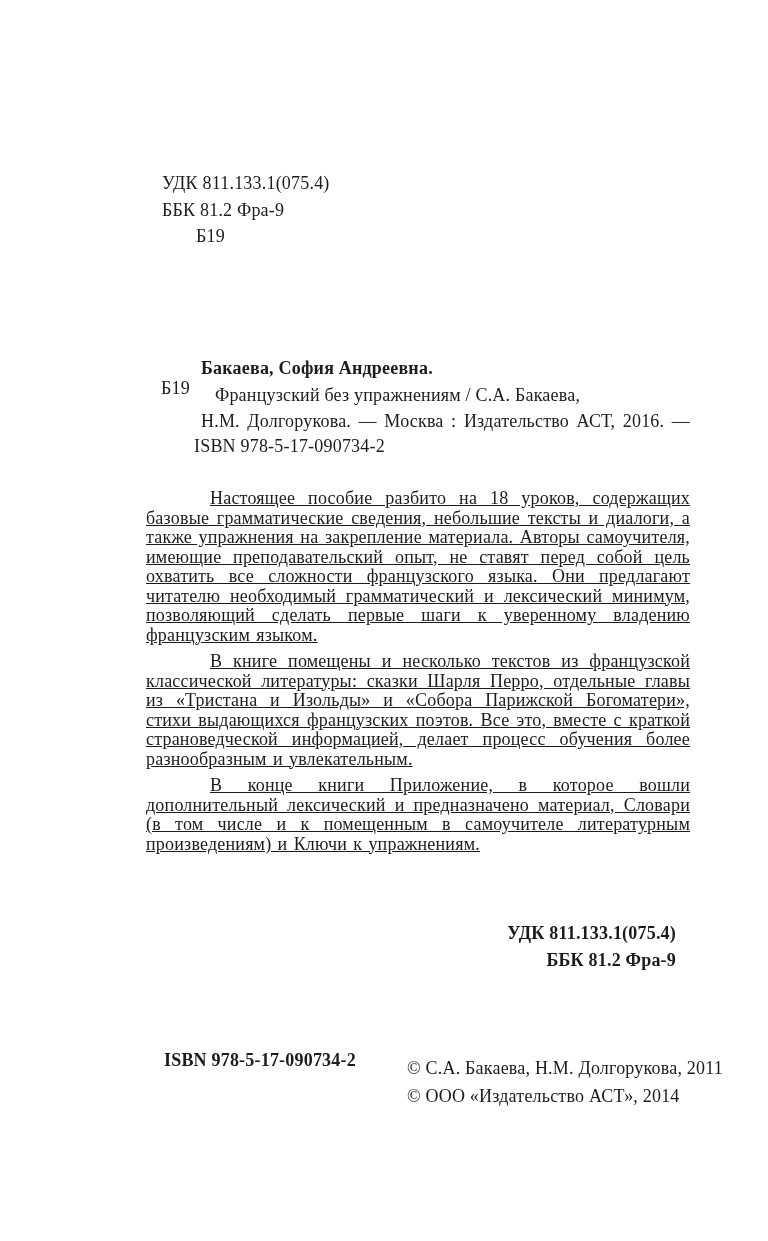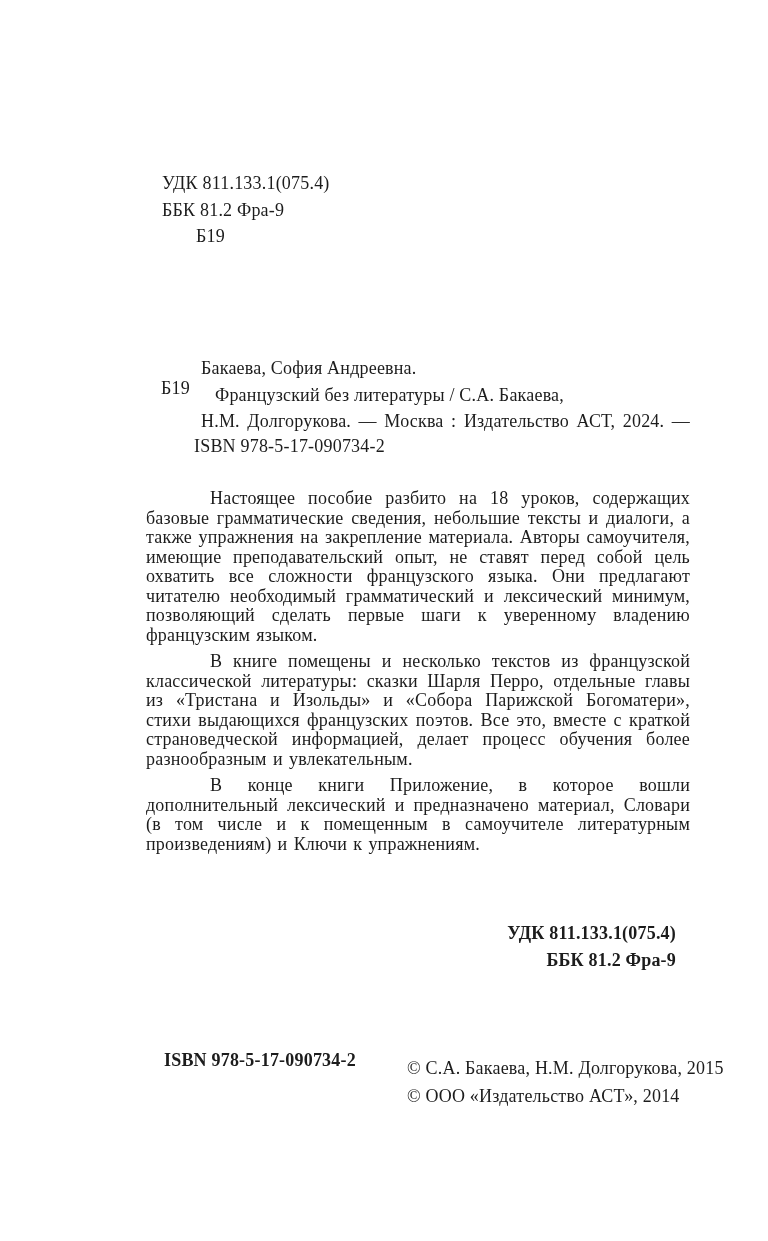--- a/index.html
+++ b/index.html
@@ -15,30 +15,30 @@
     letter-spacing: 0.2px;
   }
   .abs { position: absolute; }
 
   
   #top-block { left: 134px; top: 146px; }
   #top-block .code-line { padding-left: 34px; }
 
   
   #catalog { left: 173px; top: 331px; width: 503px; }
-  #catalog .author-heading { font-weight: normal; }
+  #catalog .author-heading { font-weight: bold; }
   #catalog .margin-code { position: absolute; left: -40px; top: 19.5px; }
   #catalog .entry-line-1 { text-indent: 14px; }
   #catalog .entry-line-2 { text-align: justify; text-align-last: justify; }
 
   #isbn-line { left: 173px; top: 416px; }
 
   
   #annotation { left: 118px; top: 461px; width: 558px; text-align: justify; }
-  #annotation p { text-indent: 64px; word-spacing: 1.5px; }
+  #annotation p { text-indent: 64px; word-spacing: 1.5px; text-decoration: underline; }
 
   
   #bottom-codes { right: 92px; top: 896px; text-align: right; font-weight: bold; }
 
   
   #footer { left: 0; top: 1023px; width: 768px; height: 60px; }
   #footer .footer-isbn { position: absolute; left: 136px; top: 0; font-weight: bold; }
   #footer .copyright-col { position: absolute; left: 372px; top: 0; }
   #footer .copyright-col div { line-height: 21px; }
 </style>
@@ -47,36 +47,36 @@
 
 <div class="abs" id="top-block">
   <div>УДК 811.133.1(075.4)</div>
   <div>ББК 81.2 Фра-9</div>
   <div class="code-line">Б19</div>
 </div>
 
 <div class="abs" id="catalog">
   <div class="author-heading">Бакаева, София Андреевна.</div>
   <div class="margin-code">Б19</div>
-  <div class="entry-line-1">Французский без литературы / С.А. Бакаева,</div>
-  <div class="entry-line-2">Н.М. Долгорукова. — Москва : Издательство АСТ, 2024. —</div>
+  <div class="entry-line-1">Французский без упражнениям / С.А. Бакаева,</div>
+  <div class="entry-line-2">Н.М. Долгорукова. — Москва : Издательство АСТ, 2016. —</div>
 </div>
 
 <div class="abs" id="isbn-line">ISBN 978-5-17-090734-2</div>
 
 <div class="abs" id="annotation">
   <p>Настоящее пособие разбито на 18 уроков, содержащих базовые грамматические сведения, небольшие тексты и диалоги, а также упражнения на закрепление материала. Авторы самоучителя, имеющие преподавательский опыт, не ставят перед собой цель охватить все сложности французского языка. Они предлагают читателю необходимый грамматический и лексический минимум, позволяющий сделать первые шаги к уверенному владению французским языком.</p>
   <p>В книге помещены и несколько текстов из французской классической литературы: сказки Шарля Перро, отдельные главы из «Тристана и Изольды» и «Собора Парижской Богоматери», стихи выдающихся французских поэтов. Все это, вместе с краткой страноведческой информацией, делает процесс обучения более разнообразным и увлекательным.</p>
   <p>В конце книги Приложение, в которое вошли дополнительный лексический и предназначено материал, Словари (в том числе и к помещенным в самоучителе литературным произведениям) и Ключи к упражнениям.</p>
 </div>
 
 <div class="abs" id="bottom-codes">
   <div>УДК 811.133.1(075.4)</div>
   <div>ББК 81.2 Фра-9</div>
 </div>
 
 <div class="abs" id="footer">
   <div class="footer-isbn">ISBN 978-5-17-090734-2</div>
   <div class="copyright-col">
-    <div>© С.А. Бакаева, Н.М. Долгорукова, 2015</div>
+    <div>© С.А. Бакаева, Н.М. Долгорукова, 2011</div>
     <div>© ООО «Издательство АСТ», 2014</div>
   </div>
 </div>
 
 </body></html>

